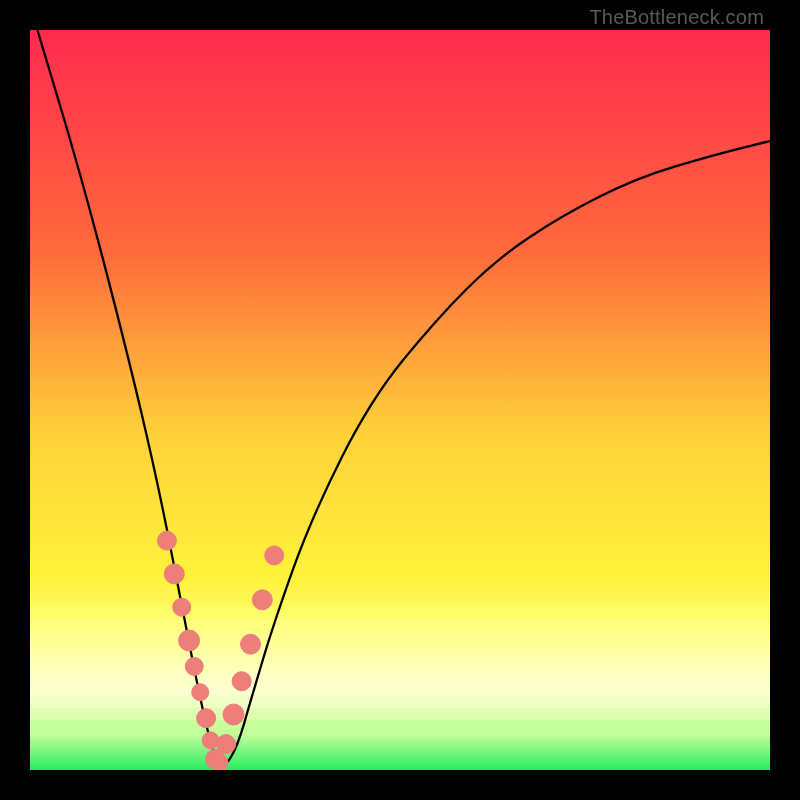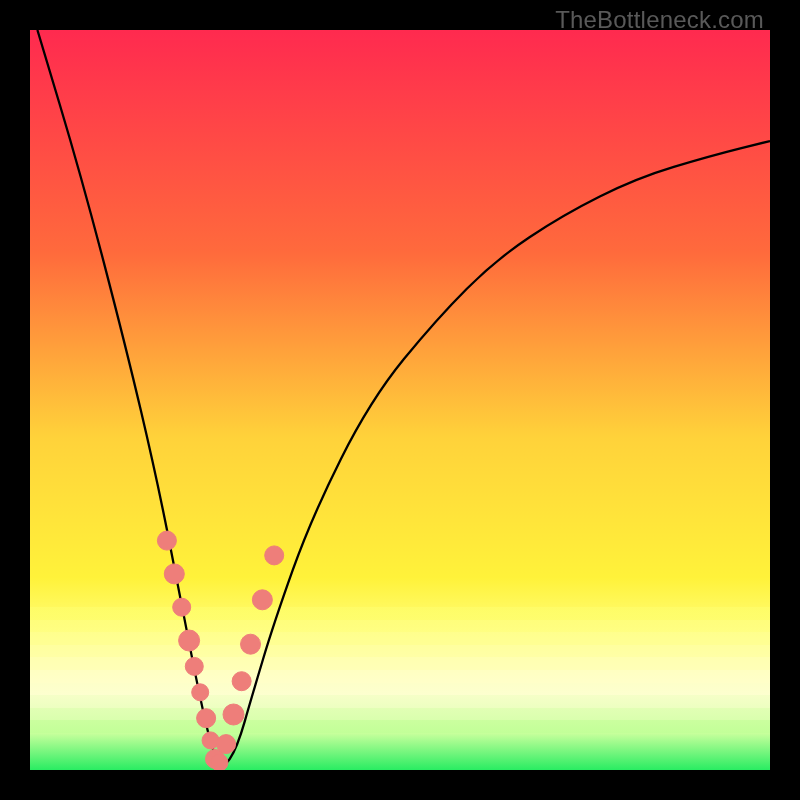--- a/index.html
+++ b/index.html
@@ -24,21 +24,21 @@
     left: 0; top: 0; width: 100%; height: 100%;
   }
   .striped-band {
     position: absolute;
     left: 0; width: 100%;
   }
   .watermark {
     position: absolute;
     top: 6px;
     right: 36px;
-    font-size: 24px;
+    font-size: 20px;
     font-weight: 500;
     color: #595959;
     letter-spacing: 0.2px;
   }
   svg.overlay {
     position: absolute;
     left: 0; top: 0;
     width: 100%; height: 100%;
     overflow: visible;
   }

